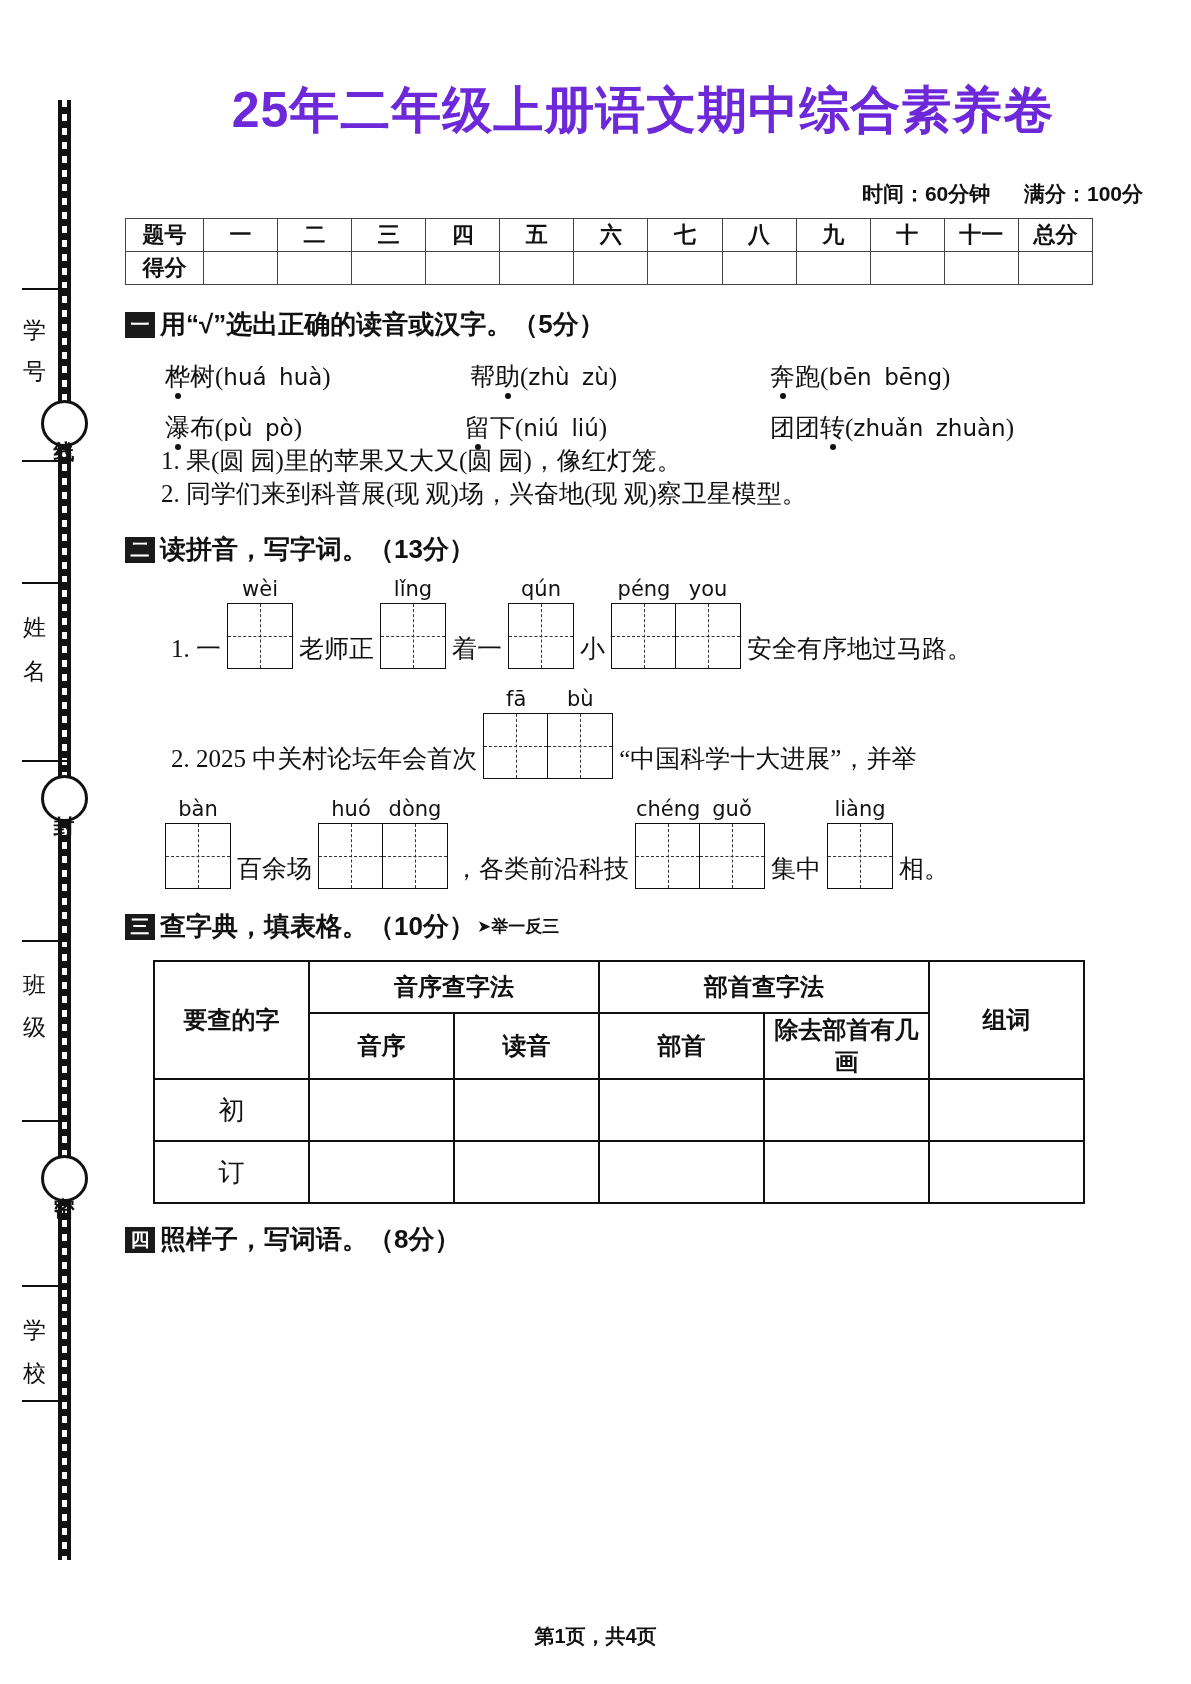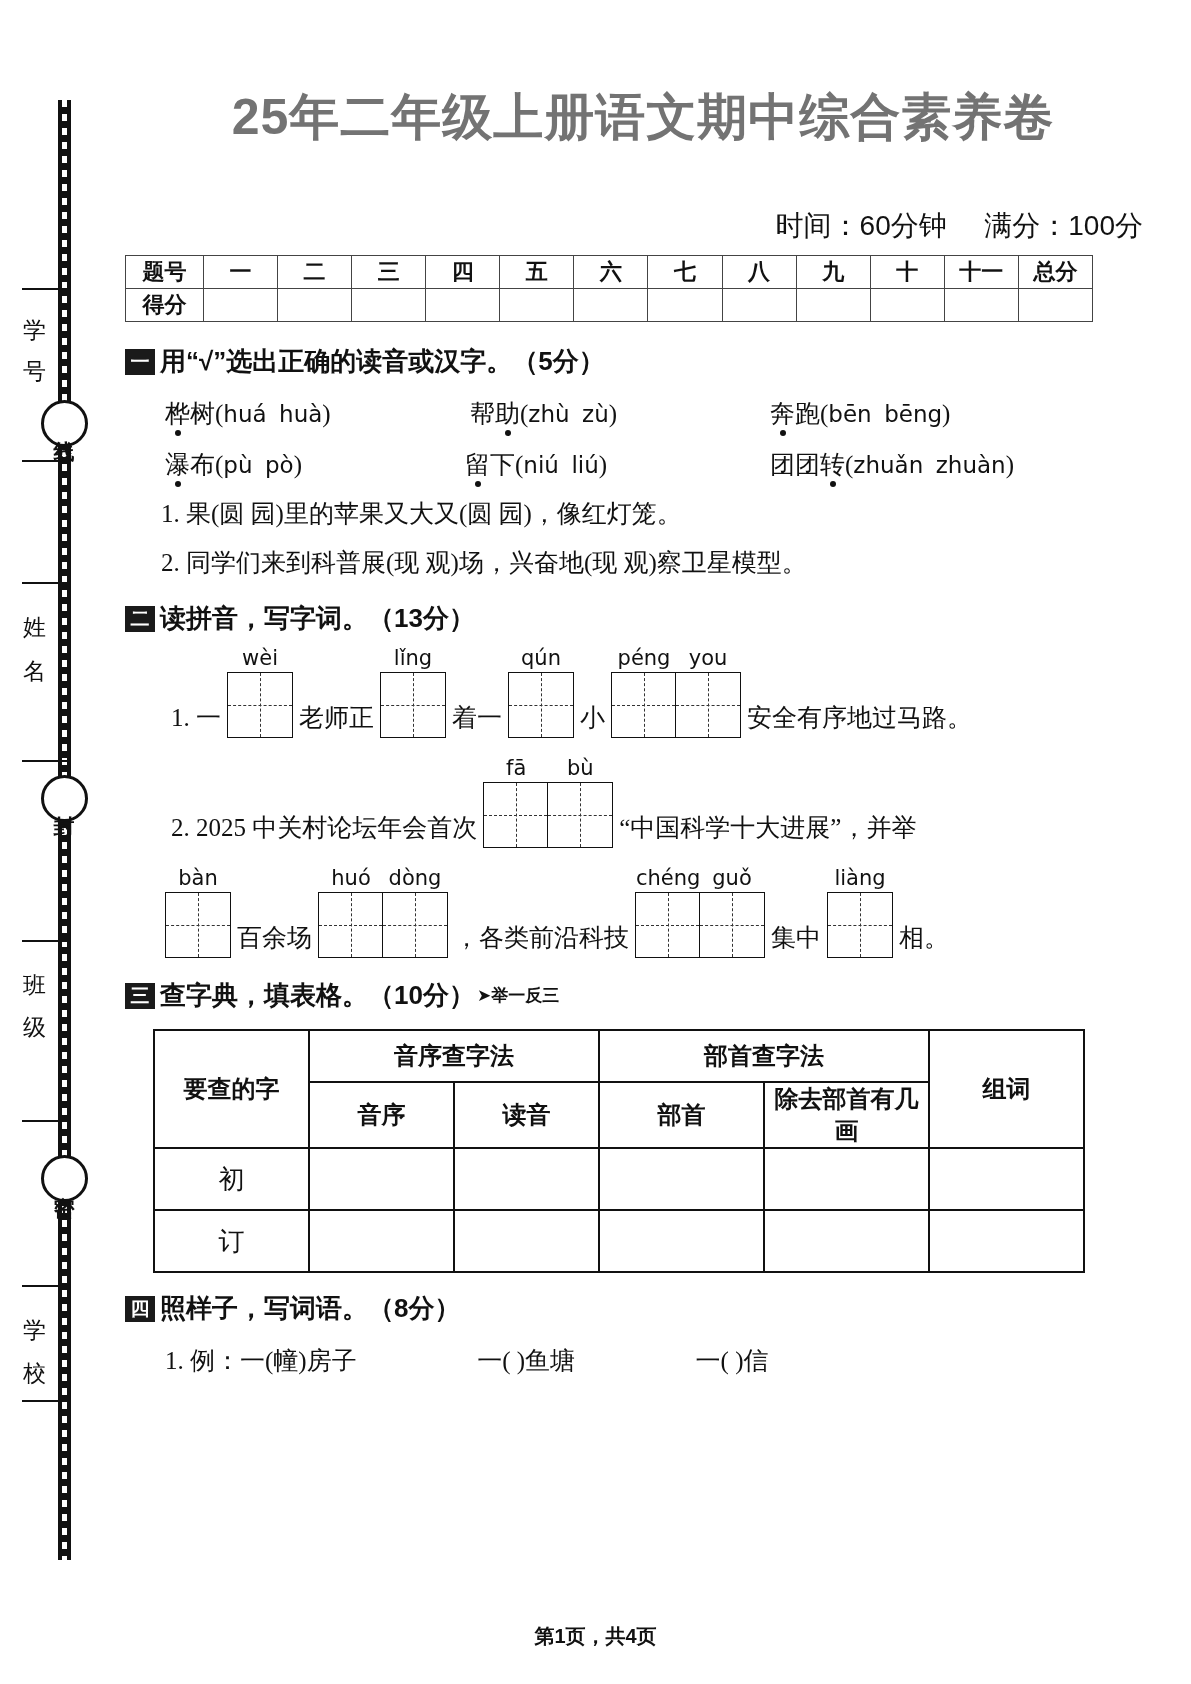--- a/index.html
+++ b/index.html
@@ -97,38 +97,38 @@
 
   
   .page {
     position: absolute;
     left: 100px; top: 0;
     width: 1091px; height: 1684px;
     padding: 0 30px 0 25px;
   }
 
   .doc-title {
-    margin: 8px;
+    margin: 1px;
     padding-top: 76px;
     text-align: center;
     font-family: "Liberation Sans", "DejaVu Sans", sans-serif;
     font-weight: bold;
     font-size: 50px;
     letter-spacing: 1px;
-    color: #737373;
+    color: #6d28d9;
     white-space: nowrap;
   }
 
   .meta-line {
-    margin-top: 56px;
+    margin-top: 36px;
     text-align: right;
     padding-right: 18px;
     font-family: "Liberation Sans", "DejaVu Sans", sans-serif;
-    font-weight: normal;
-    font-size: 28px;
+    font-weight: bold;
+    font-size: 21px;
   }
   .meta-line .gap { display: inline-block; width: 22px; }
 
   
   table.score {
     margin-top: 10px;
     width: 968px;
     border-collapse: collapse;
     table-layout: fixed;
   }
@@ -167,21 +167,20 @@
   }
   .sec-title { white-space: nowrap; }
   .sec-tag {
     font-size: 17px;
     font-weight: bold;
     margin-left: 2px;
   }
 
   .q-line {
     font-size: 25px;
-    margin-top: 16px;
     padding-left: 36px;
     white-space: nowrap;
     font-family: "Liberation Serif", "DejaVu Serif", serif;
   }
 
   
   .choice-row {
     display: flex;
     padding-left: 40px;
     margin-top: 18px;
@@ -552,23 +551,16 @@
     </tr>
   </tbody>
     </table>
 
   <div class="sec" style="margin-top:18px;">
     <span class="sec-num">四</span>
     <span class="sec-title">照样子，写词语。</span>
     <span class="sec-title">（8分）</span>
   </div>
 
-  <div class="example-line">
-    <span>1. 例：一(幢)房子</span>
-    <span class="blk"></span>
-    <span>一(      )鱼塘</span>
-    <span class="blk"></span>
-    <span>一(      )信</span>
-  </div>
 
 </div>
 
 <div class="footer">第1页，共4页</div>
 
 </body></html>

